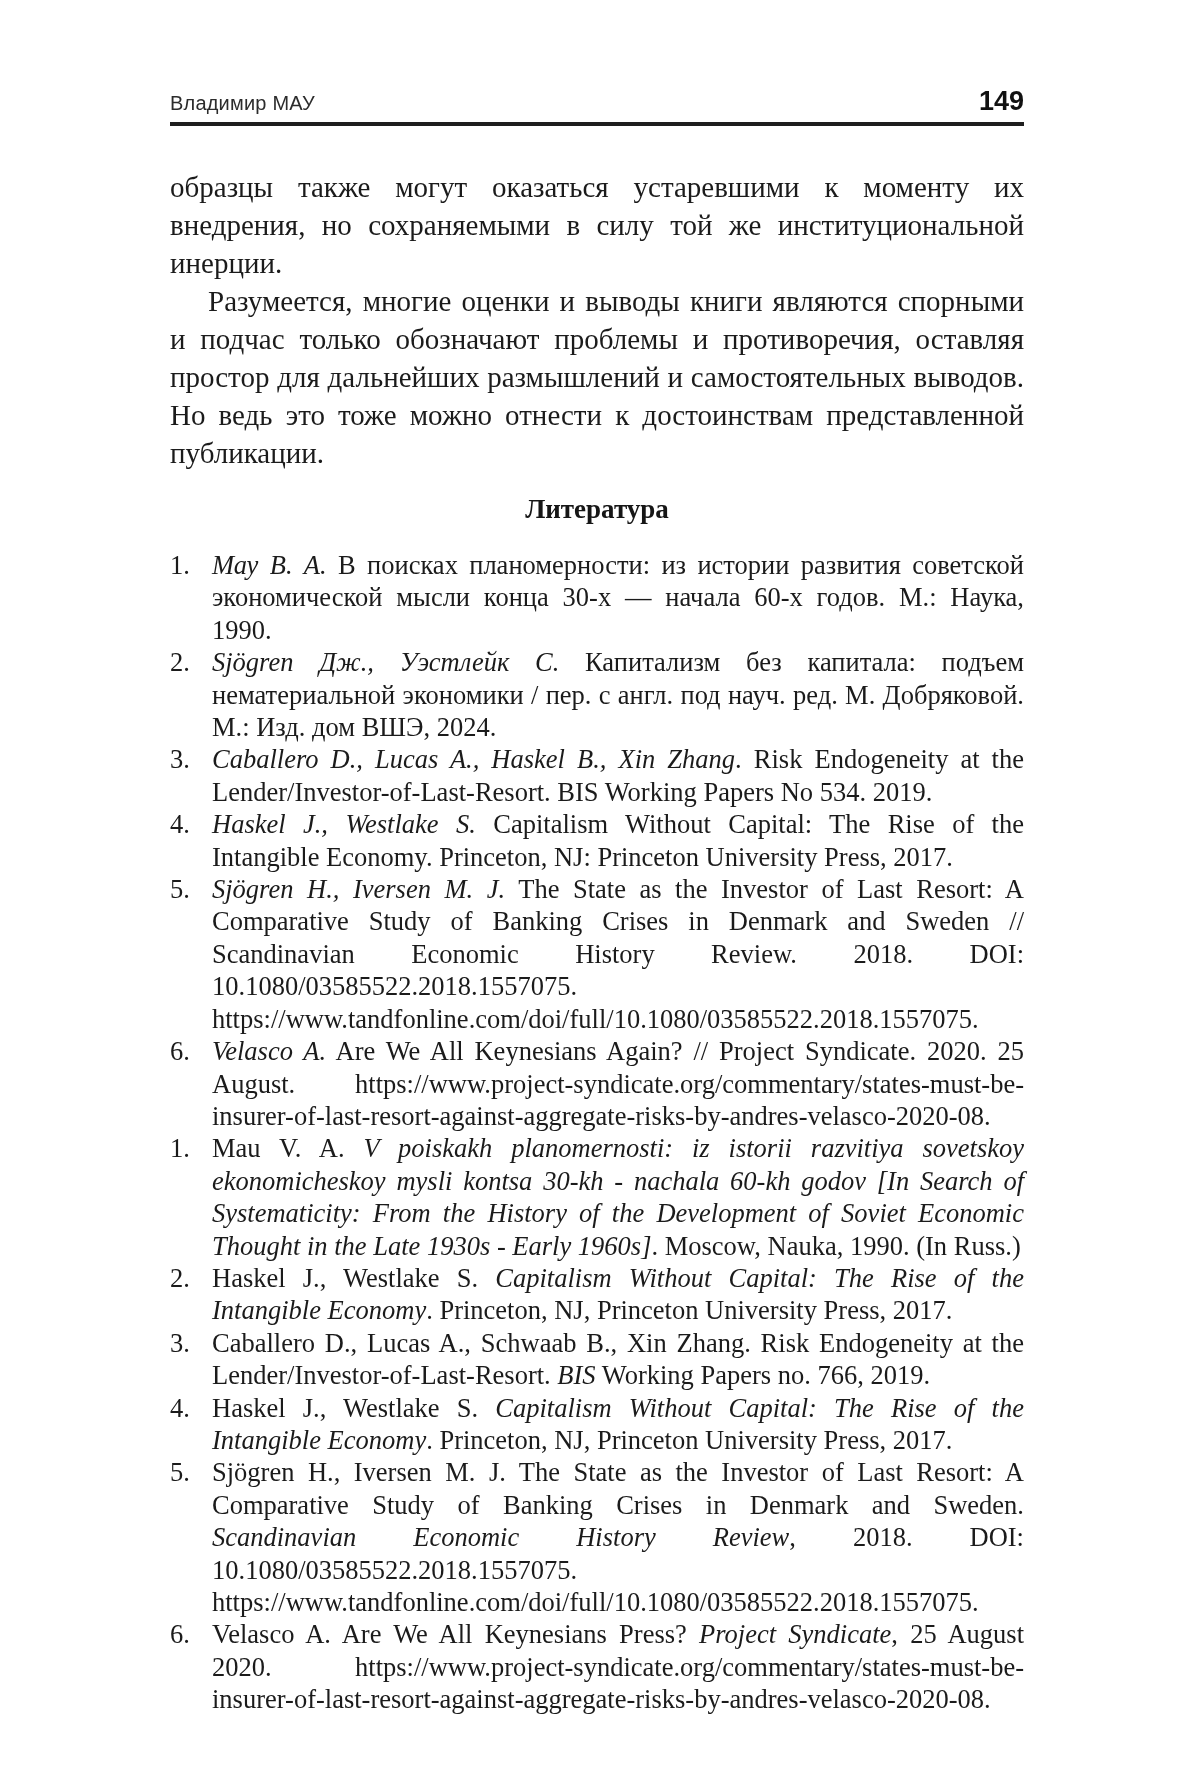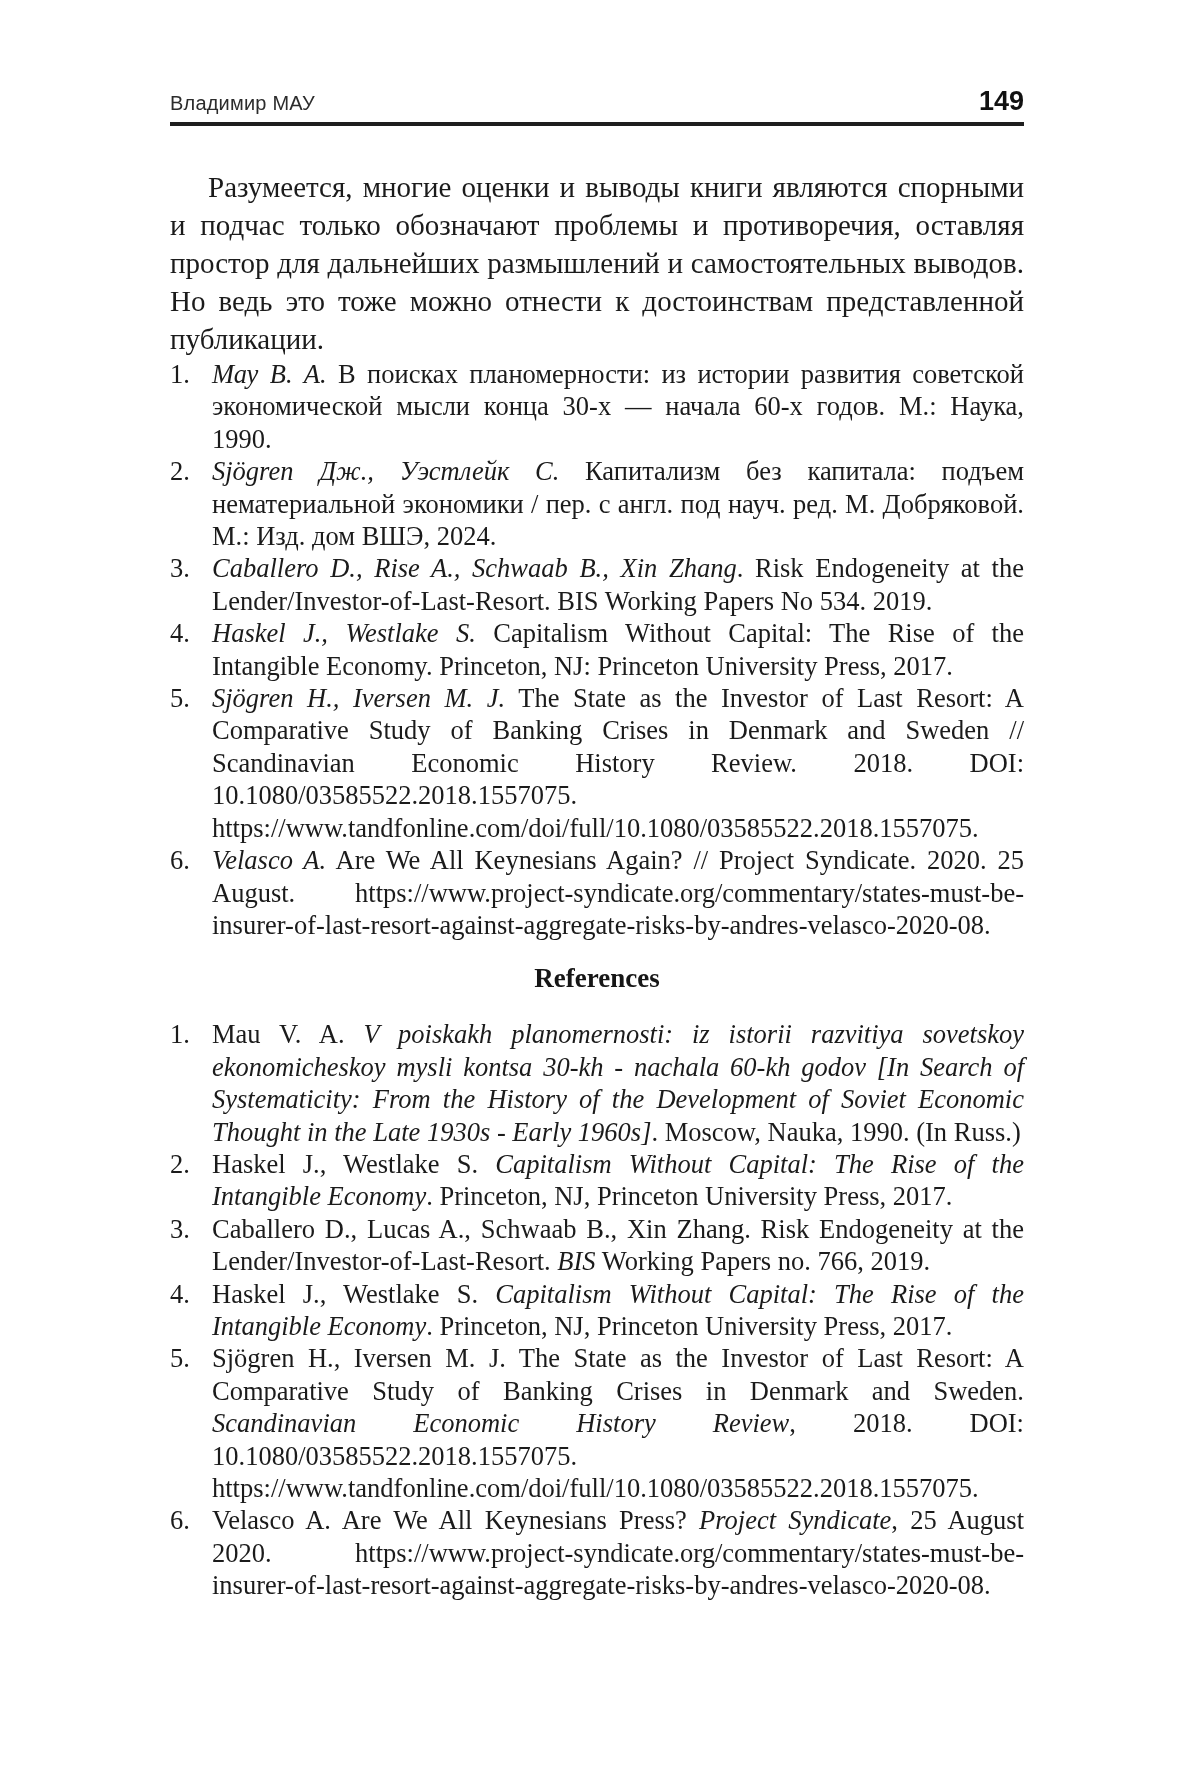--- a/index.html
+++ b/index.html
@@ -69,50 +69,51 @@
 
 <div class="page">
   <div class="content">
 
     <header class="pagehead">
       <span class="author">Владимир МАУ</span>
       <span class="pageno">149</span>
     </header>
 
     <main class="bodytext">
+      <p class="para">образцы также могут оказаться устаревшими к моменту их внедрения, но сохраняемыми в силу той же институциональной инерции.</p>
       <p class="para indent">Разумеется, многие оценки и выводы книги являются спорными и подчас только обозначают проблемы и противоречия, оставляя простор для дальнейших размышлений и самостоятельных выводов. Но ведь это тоже можно отнести к достоинствам представленной публикации.</p>
 
+      <h2 class="sect">Литература</h2>
       <ol class="refs">
           <li>
             <span class="num">1.</span>
             <span class="txt"><i>Мау В. А.</i><span> В поисках планомерности: из истории развития советской экономической мысли конца 30-х — начала 60-х годов. М.: Наука, 1990.</span></span>
           </li>
           <li>
             <span class="num">2.</span>
             <span class="txt"><i>Sjögren Дж., Уэстлейк С.</i><span> Капитализм без капитала: подъем нематериальной экономики / пер. с англ. под науч. ред. М. Добряковой. М.: Изд. дом ВШЭ, 2024.</span></span>
           </li>
           <li>
             <span class="num">3.</span>
-            <span class="txt"><i>Caballero D., Rise A., Schwaab B., Xin Zhang</i><span>. Risk Endogeneity at the Lender/Investor-of-Last-Resort. BIS Working Papers No 534. 2019.</span></span>
+            <span class="txt"><i>Caballero D., Lucas A., Haskel B., Xin Zhang</i><span>. Risk Endogeneity at the Lender/Investor-of-Last-Resort. BIS Working Papers No 534. 2019.</span></span>
           </li>
           <li>
             <span class="num">4.</span>
             <span class="txt"><i>Haskel J., Westlake S.</i><span> Capitalism Without Capital: The Rise of the Intangible Economy. Princeton, NJ: Princeton University Press, 2017.</span></span>
           </li>
           <li>
             <span class="num">5.</span>
             <span class="txt"><i>Sjögren H., Iversen M. J.</i><span> The State as the Investor of Last Resort: A Comparative Study of Banking Crises in Denmark and Sweden // Scandinavian Economic History Review. 2018. DOI: 10.1080/03585522.2018.1557075. https://www.tandfonline.com/doi/full/10.1080/03585522.2018.1557075.</span></span>
           </li>
           <li>
             <span class="num">6.</span>
             <span class="txt"><i>Velasco A.</i><span> Are We All Keynesians Again? // Project Syndicate. 2020. 25 August. https://www.project-syndicate.org/commentary/states-must-be-insurer-of-last-resort-against-aggregate-risks-by-andres-velasco-2020-08.</span></span>
           </li>
         </ol>
 
-      <h2 class="sect">References</h2>
       <ol class="refs">
           <li>
             <span class="num">1.</span>
             <span class="txt"><span>Mau V. A. </span><i>V poiskakh planomernosti: iz istorii razvitiya sovetskoy ekonomicheskoy mysli kontsa 30-kh - nachala 60-kh godov [In Search of Systematicity: From the History of the Development of Soviet Economic Thought in the Late 1930s - Early 1960s]</i><span>. Moscow, Nauka, 1990. (In Russ.)</span></span>
           </li>
           <li>
             <span class="num">2.</span>
             <span class="txt"><span>Haskel J., Westlake S. </span><i>Capitalism Without Capital: The Rise of the Intangible Economy</i><span>. Princeton, NJ, Princeton University Press, 2017.</span></span>
           </li>
           <li>

